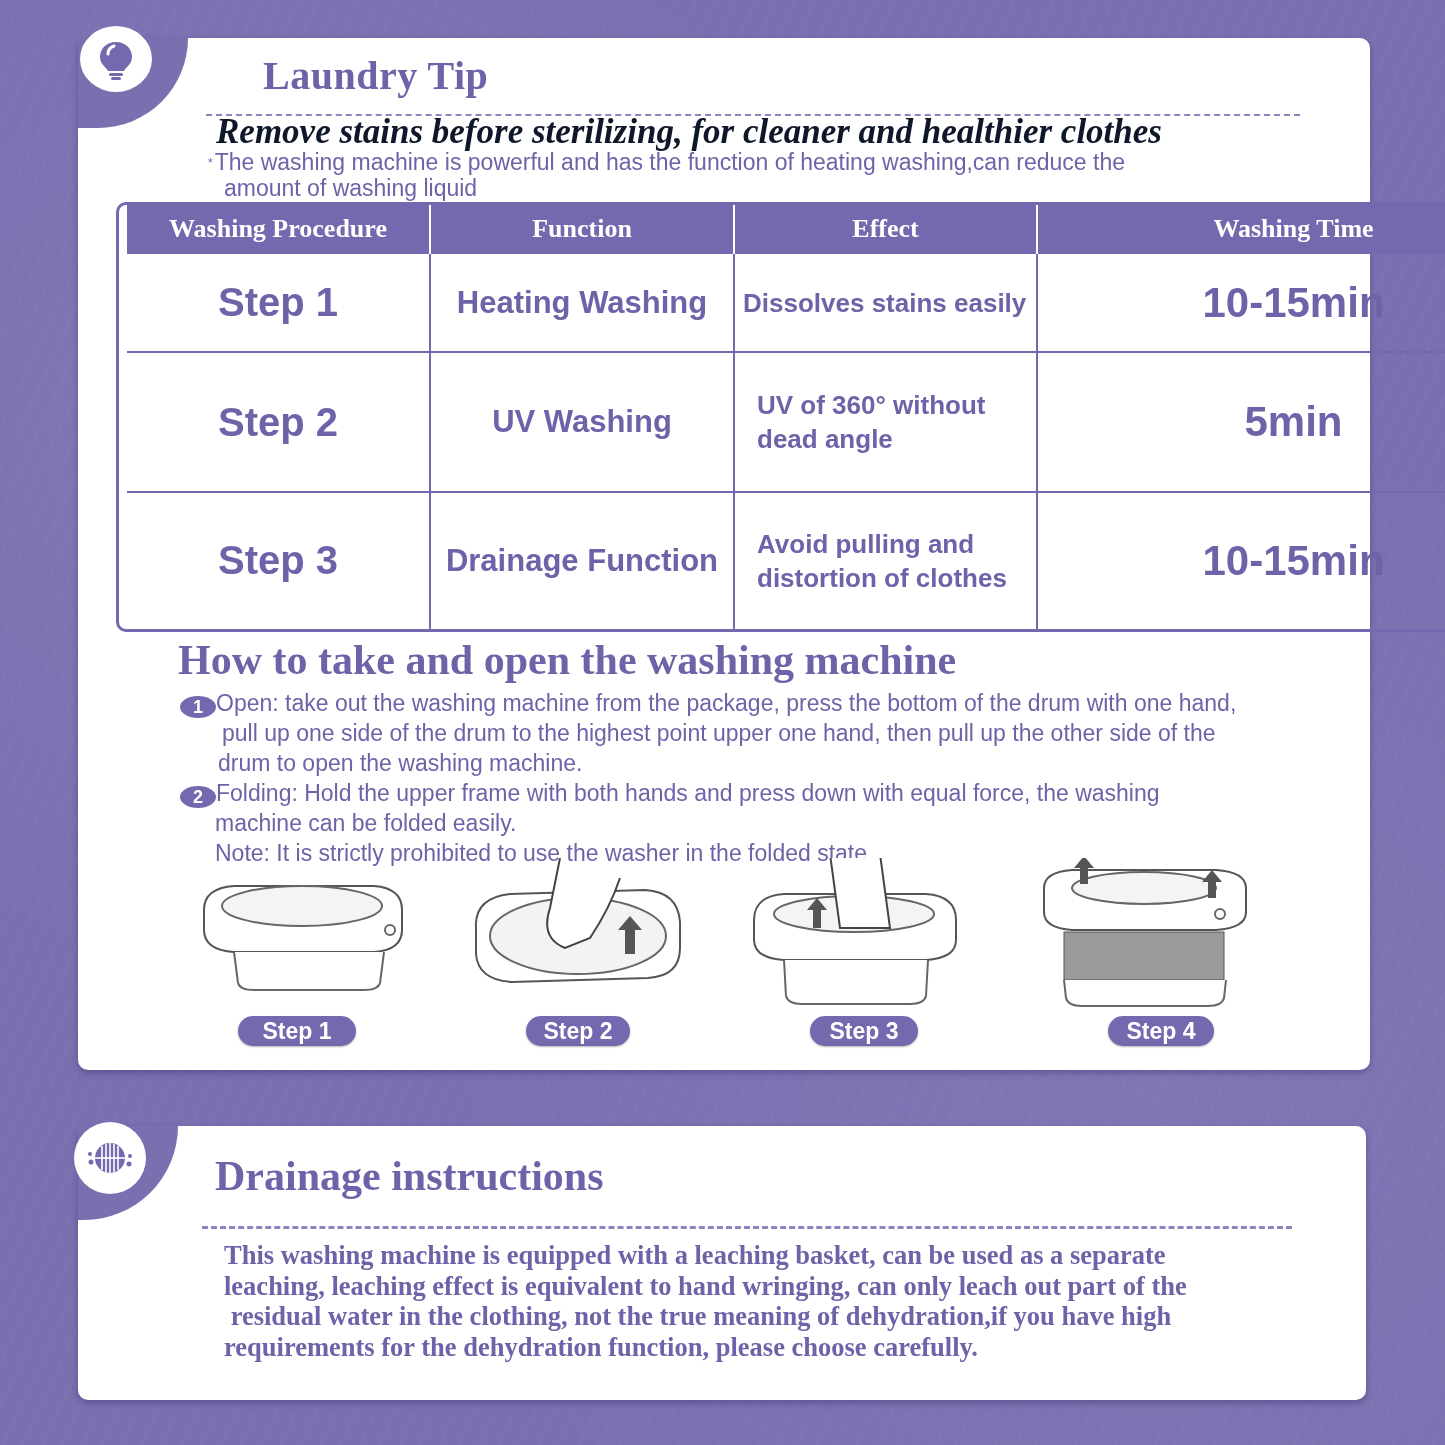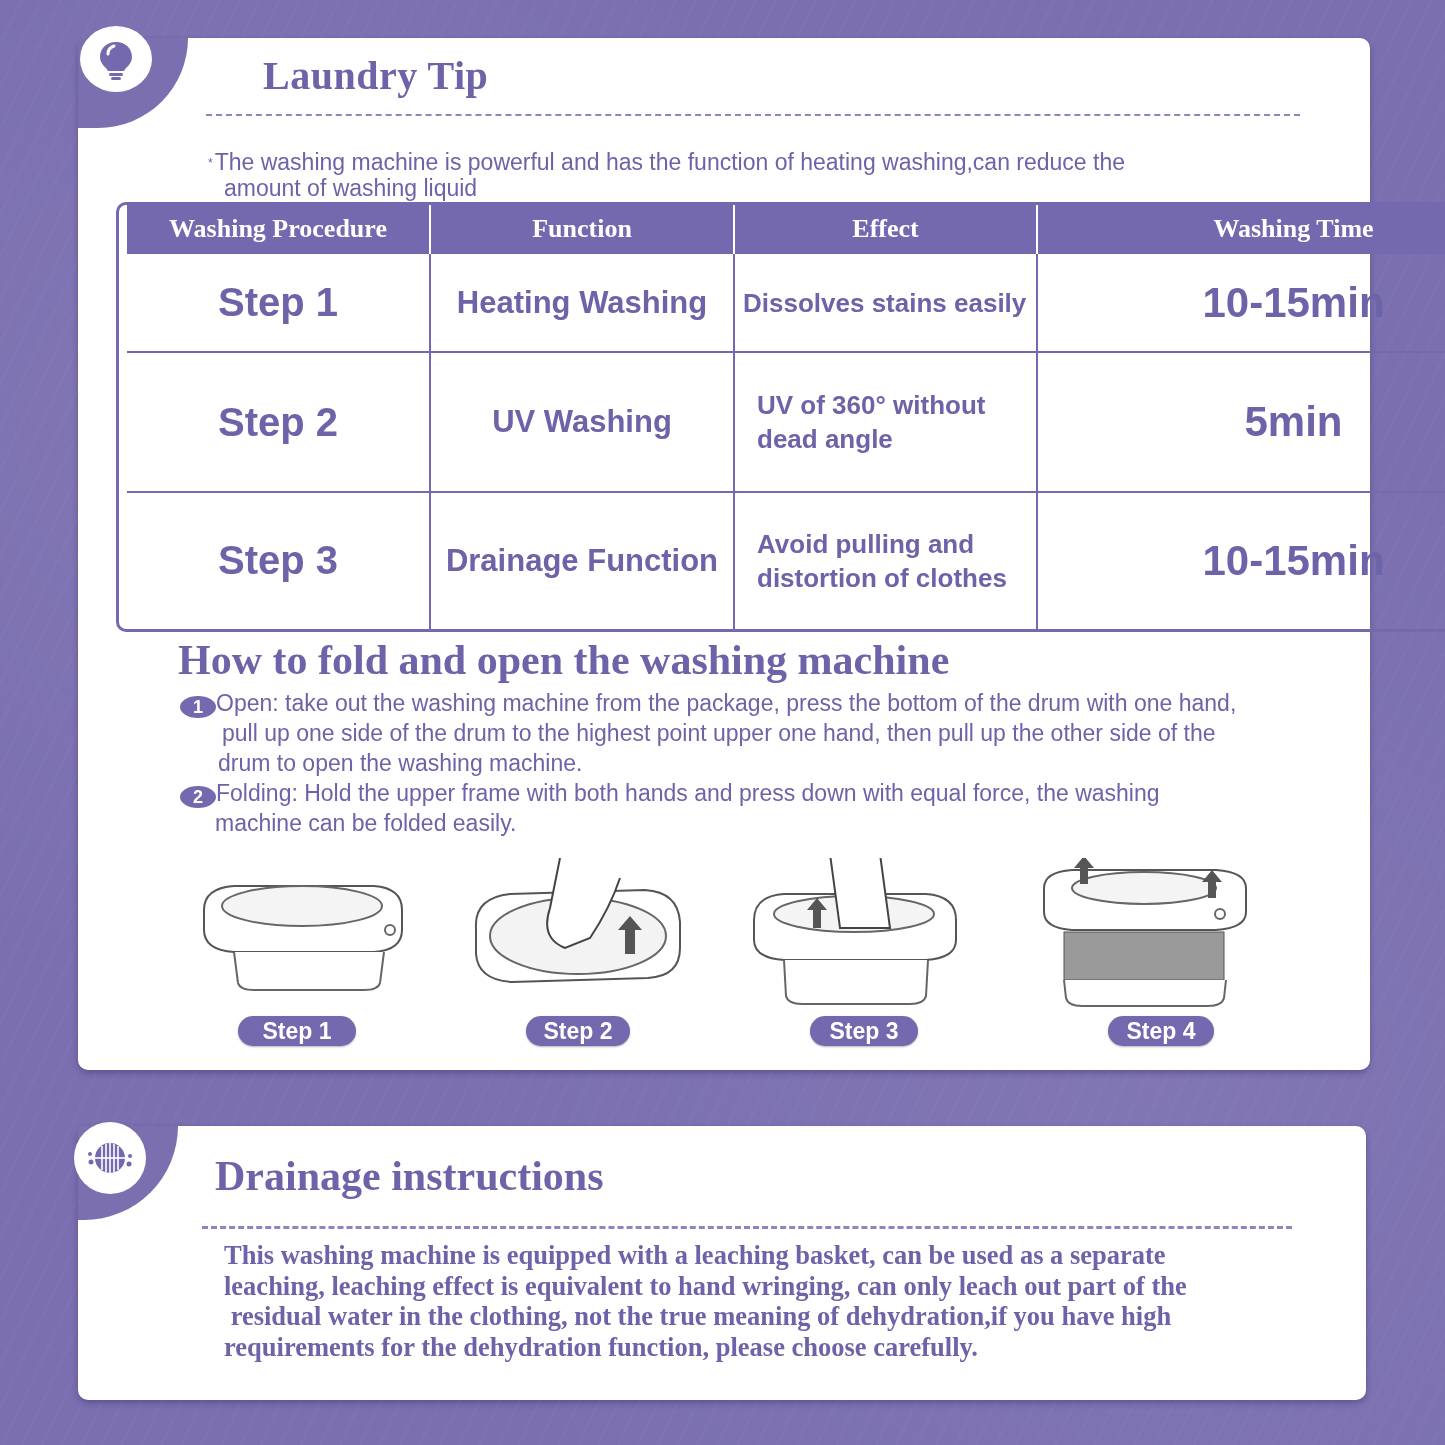--- a/index.html
+++ b/index.html
@@ -49,21 +49,21 @@
     letter-spacing: 0.5px;
     margin-left: 45px;
   }
   .dash-top {
     position: absolute; left: 206px; top: 114px; width: 1094px; height: 0;
     border-top: 2px dashed #8d84c0;
   }
   .subtitle-italic {
     position: absolute; left: 216px; top: 112px;
     font-size: 35px; font-weight: bold; font-style: italic;
-    font-family: "Liberation Serif", serif; color: #ffffff;
+    font-family: "Liberation Serif", serif; color: #0f172a;
     white-space: nowrap;
   }
   .intro-text {
     position: absolute; left: 208px; top: 150px; width: 1080px;
     font-size: 23px; line-height: 25px; color: #6d63a8;
   }
   .intro-text .star { font-size: 12px; vertical-align: middle; margin-right: 2px; }
   .intro-text .l2 { display: block; padding-left: 16px; }
 
   
@@ -184,30 +184,31 @@
       <tr>
         <td class="c-step">Step 3</td>
         <td class="c-func">Drainage Function</td>
         <td class="c-eff"><span>Avoid pulling and</span><br><span>distortion of clothes</span></td>
         <td class="c-time">10-15min</td>
       </tr>
     </tbody>
   </table>
 </div>
 
-<div class="how-title">How to fold and open the washing machine</div>
+<div class="how-title">How to take and open the washing machine</div>
 <div class="how-text">
   <div>
     <span class="num">1</span><span>Open: take out the washing machine from the package, press the bottom of the drum with one hand,</span>
     <span class="ind2">pull up one side of the drum to the highest point upper one hand, then pull up the other side of the</span>
     <span class="ind">drum to open the washing machine.</span>
   </div>
   <div>
     <span class="num">2</span><span>Folding: Hold the upper frame with both hands and press down with equal force, the washing</span>
     <span class="ind3">machine can be folded easily.</span>
+    <span class="ind3">Note: It is strictly prohibited to use the washer in the folded state.</span>
   </div>
 </div>
 
 <div class="figs">
 
   <div class="fig" style="left:14px;">
     <svg width="220" height="140" viewBox="0 0 220 140">
       <path d="M10 52 Q10 30 40 28 L180 28 Q208 30 208 52 L208 72 Q208 92 180 94 L40 94 Q10 92 10 72 Z" fill="#fff" stroke="#555" stroke-width="2"></path>
       <ellipse cx="108" cy="48" rx="80" ry="20" fill="#f4f4f4" stroke="#666" stroke-width="2"></ellipse>
       <path d="M40 94 L44 125 Q46 132 60 132 L170 132 Q184 132 186 125 L190 94" fill="#fff" stroke="#666" stroke-width="2"></path>

